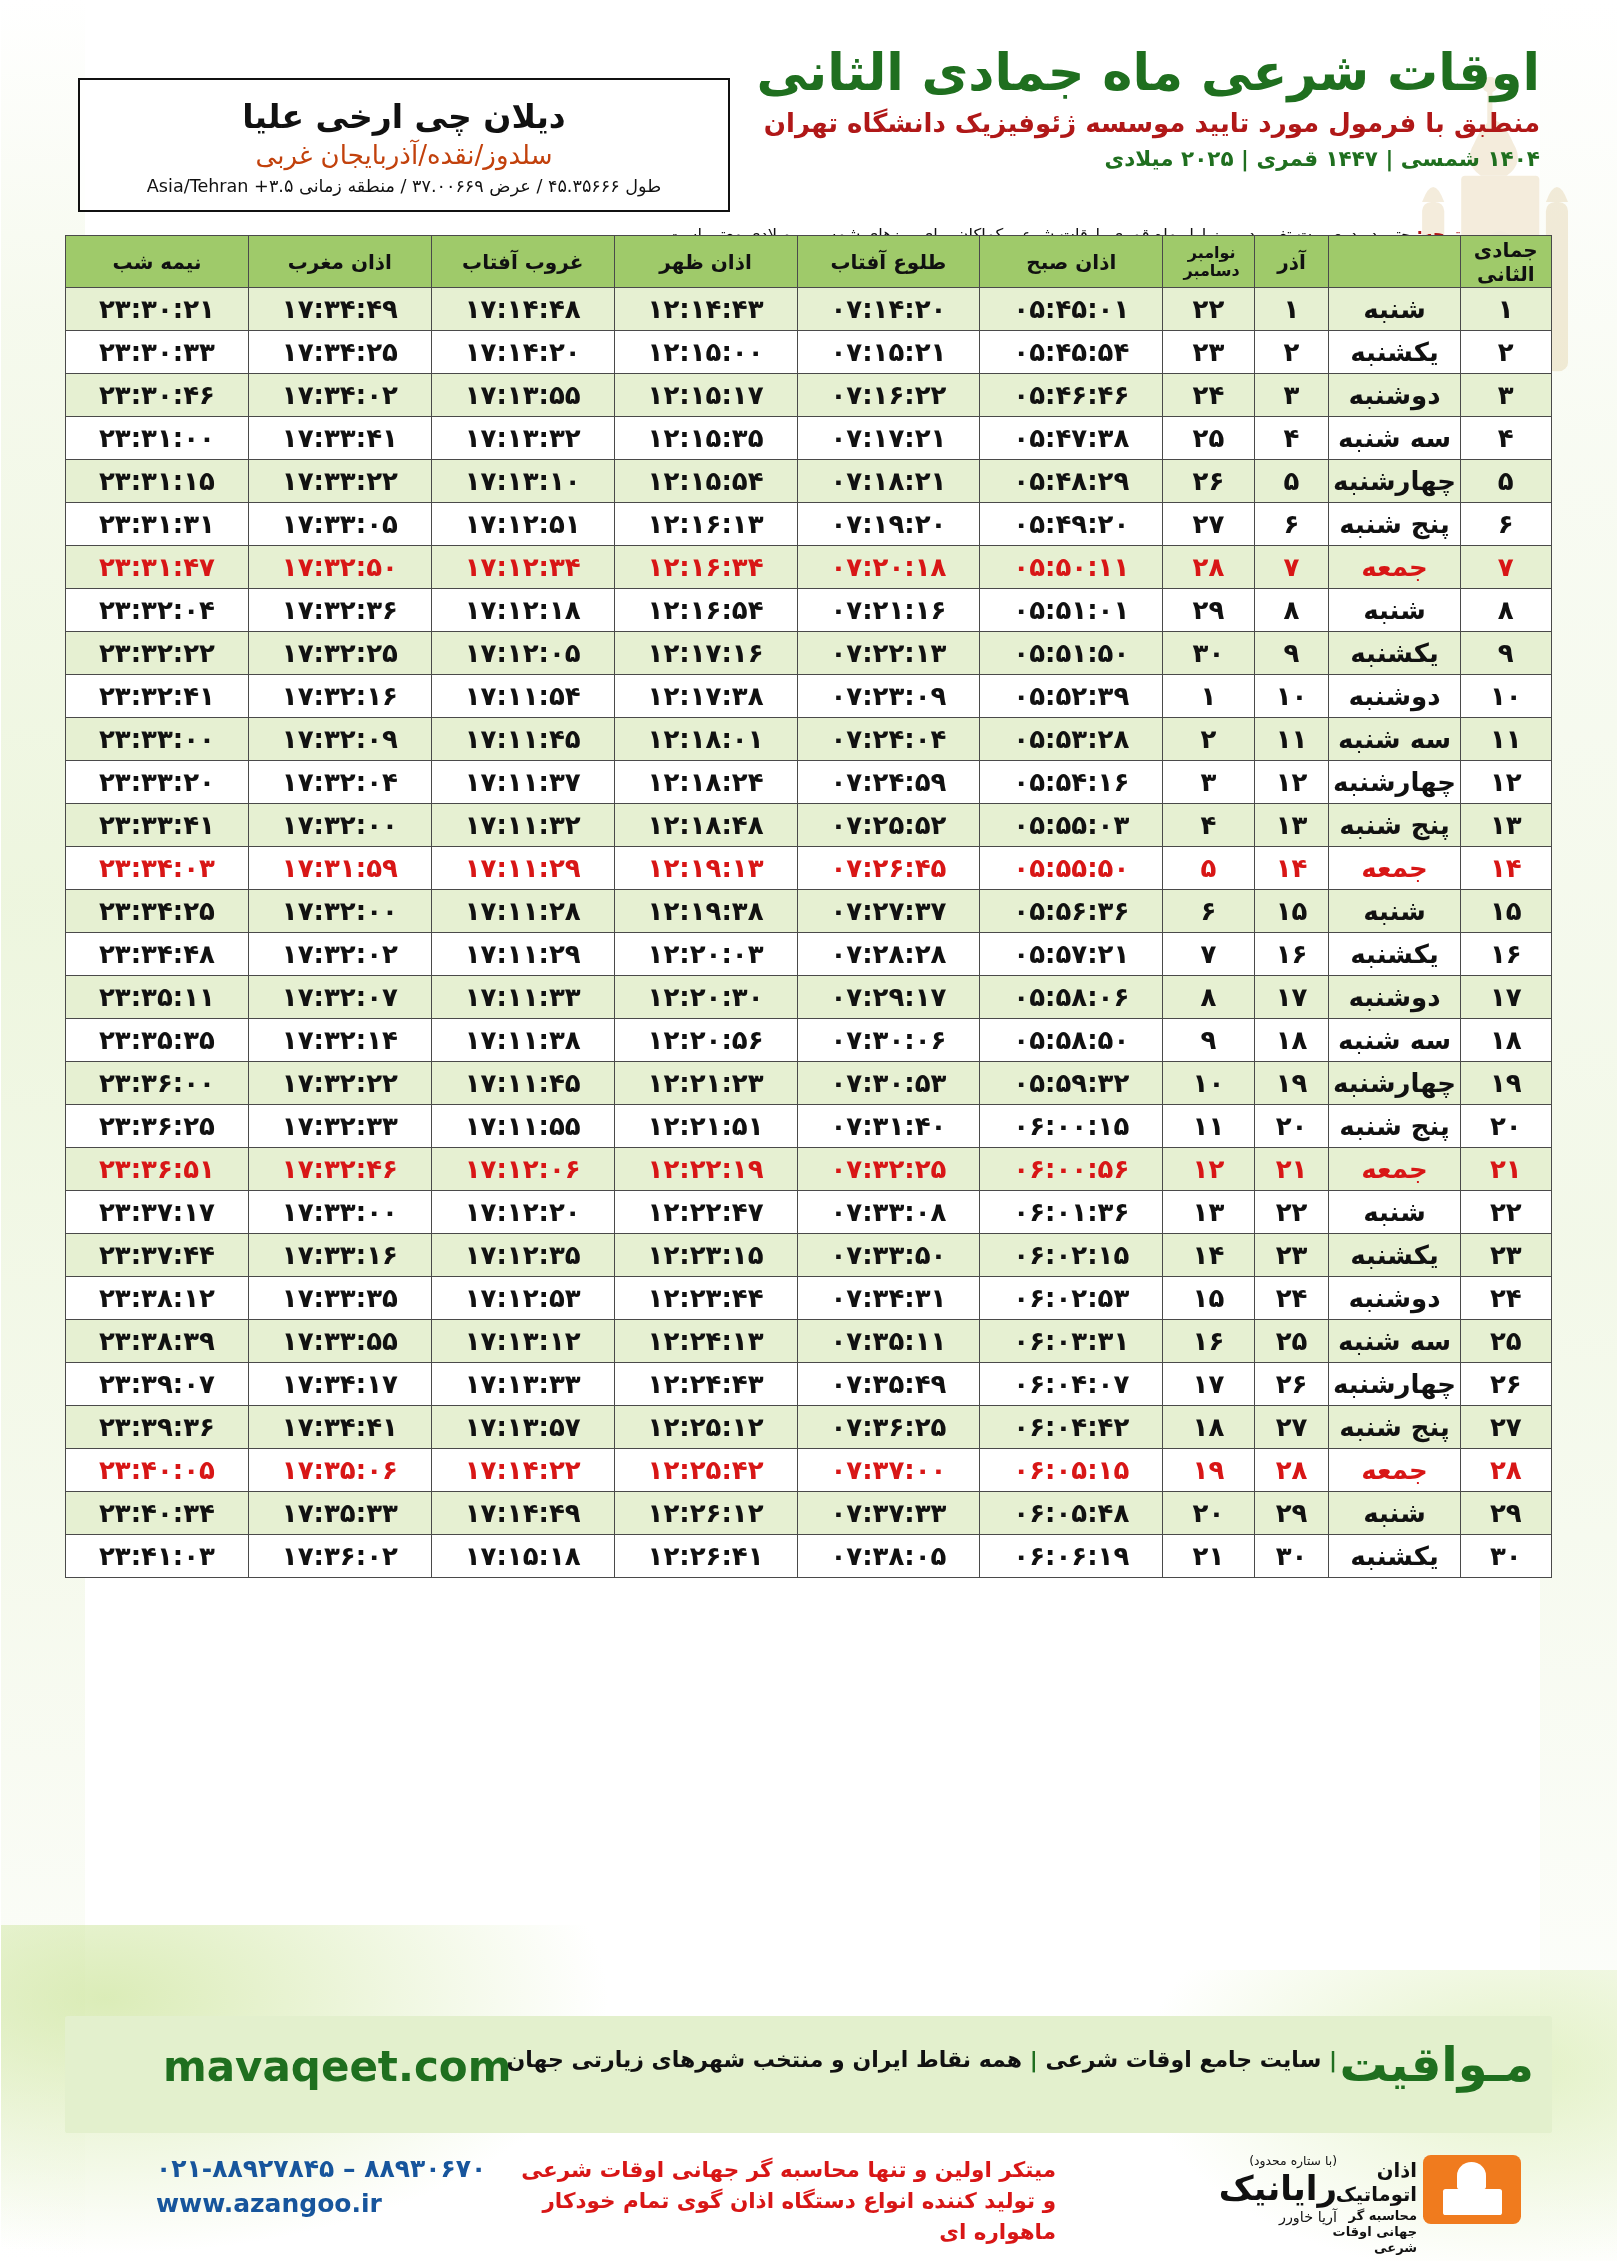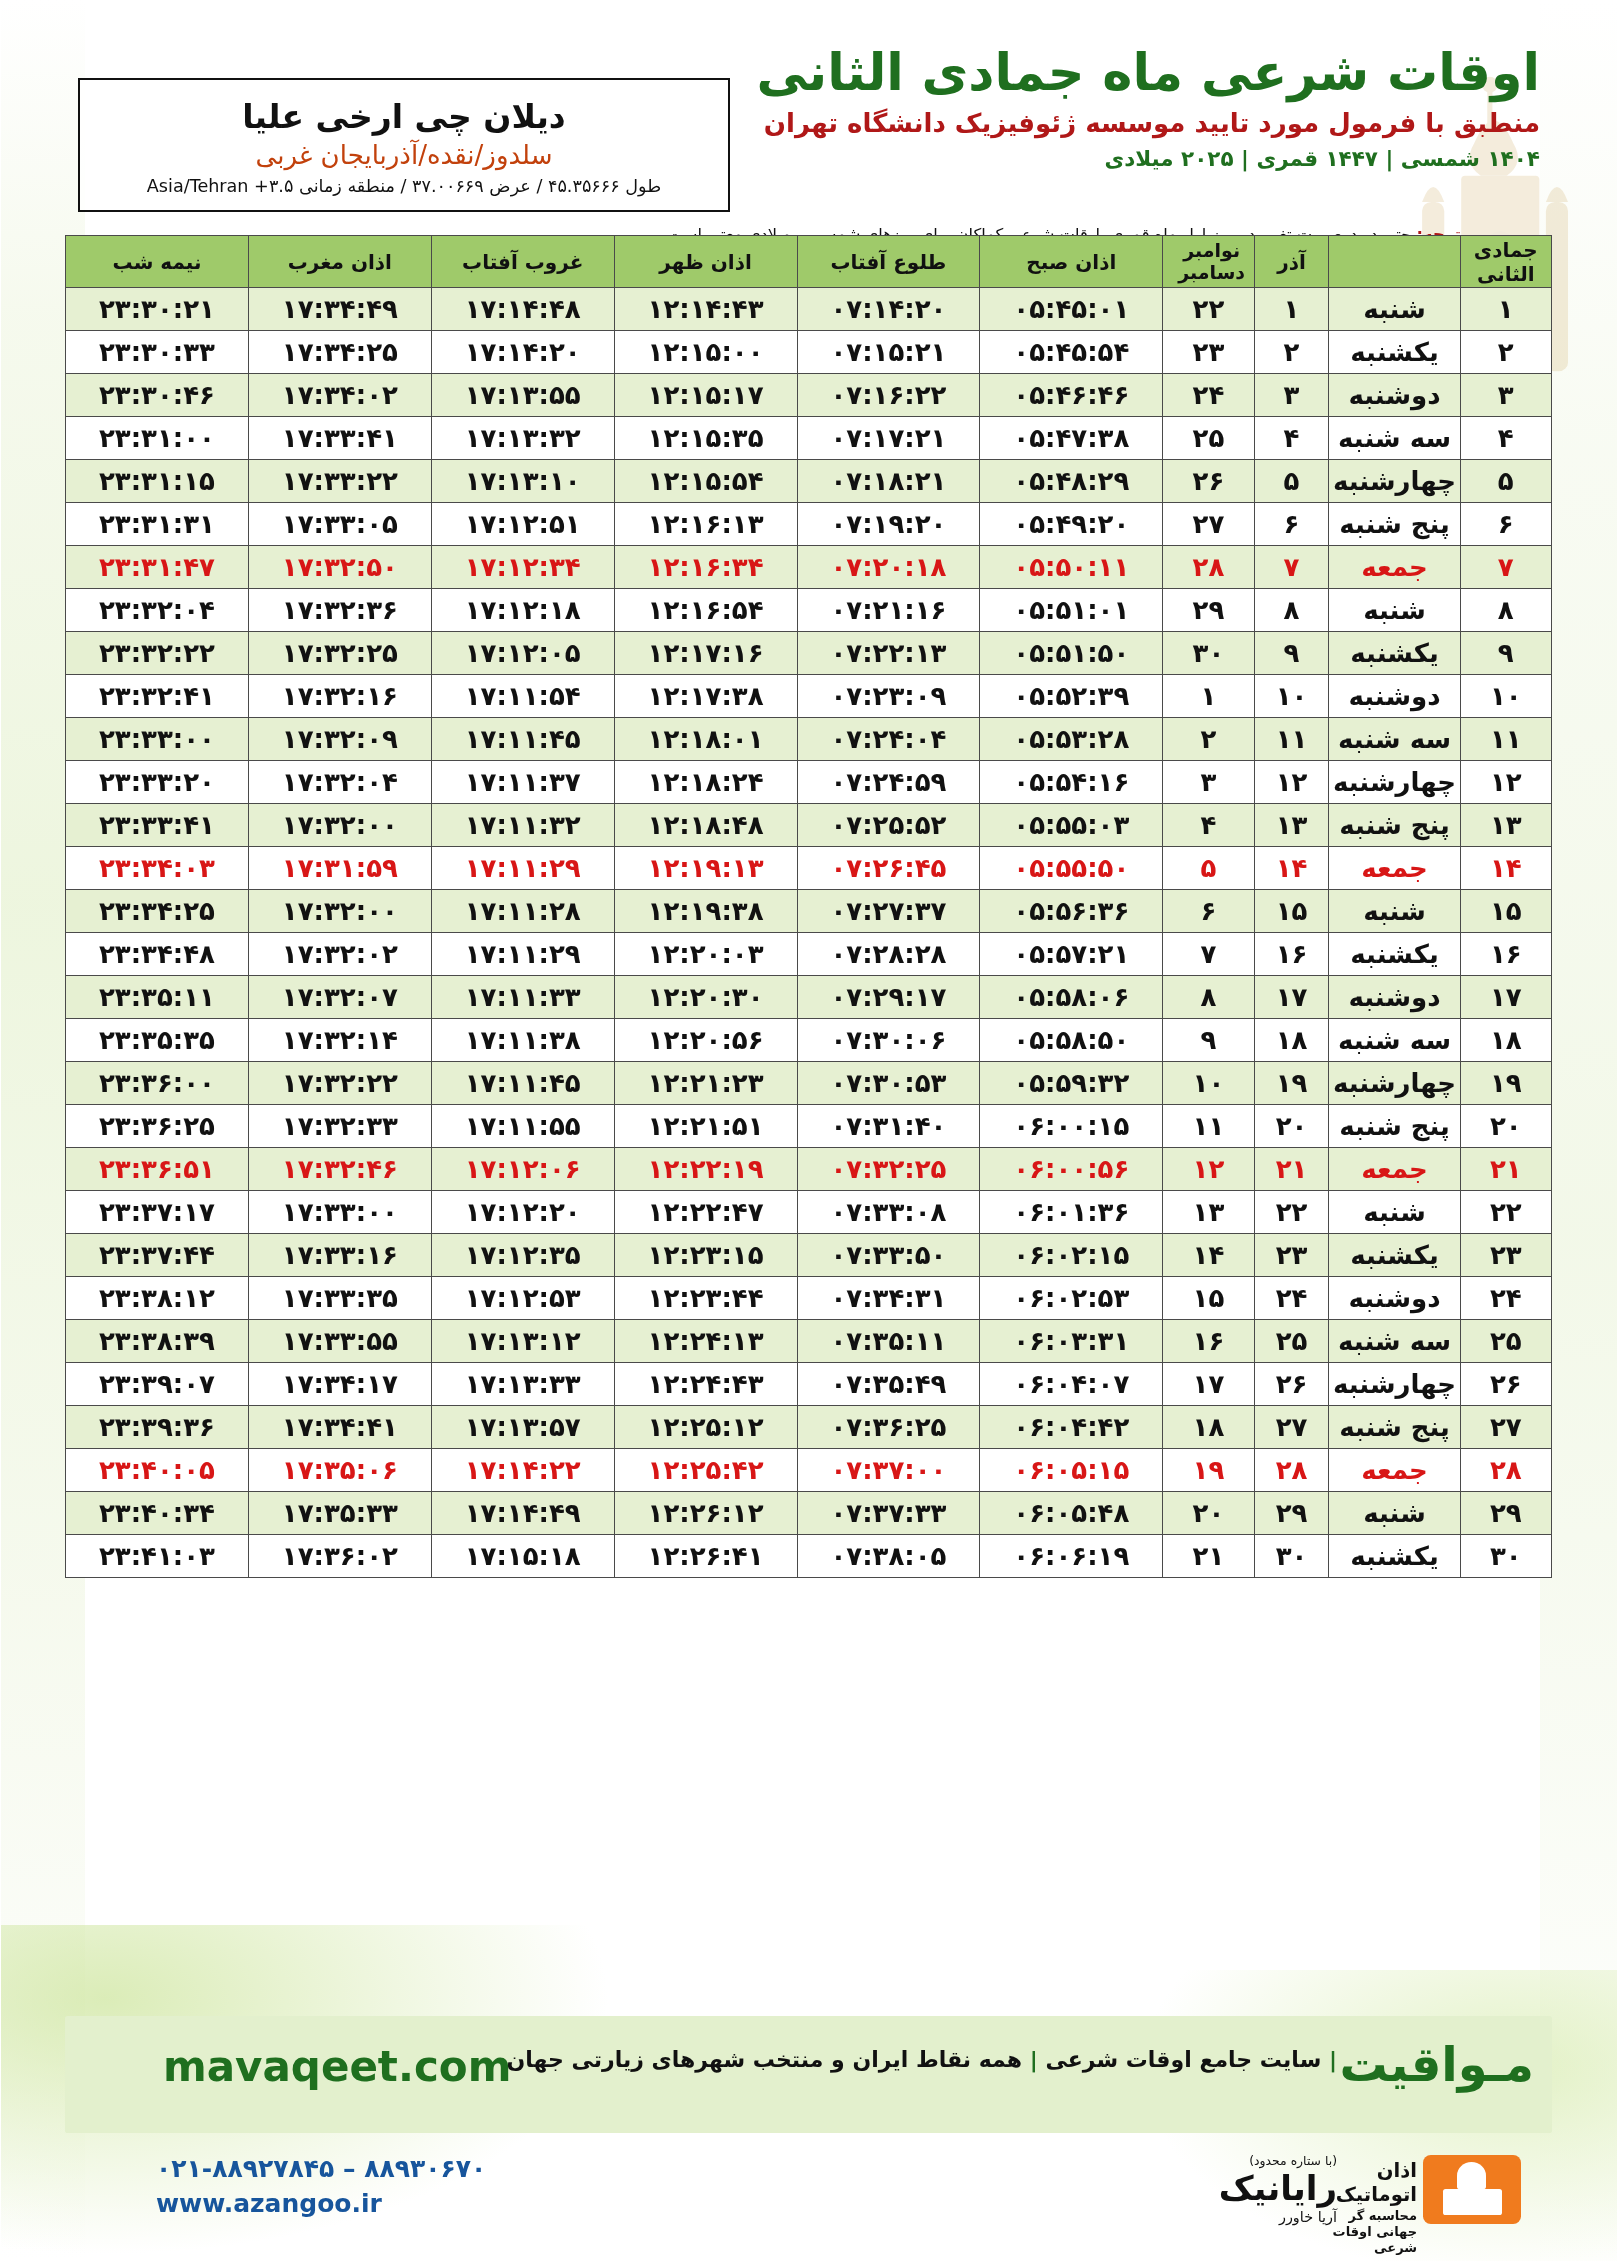--- a/index.html
+++ b/index.html
@@ -81,21 +81,21 @@
     font-family:"DejaVu Sans","Liberation Sans",sans-serif;
   }
   table.sched thead th{
     background:#9fca6a;
     color:#111;
     font-size:20px;
     font-weight:bold;
     height:51px;
     padding:0 2.6px;
   }
-  table.sched thead th.small{font-size:19px;line-height:1.12;padding-left:9px;}
+  table.sched thead th.small{font-size:16px;line-height:1.12;padding-left:9px;}
   table.sched td{
     height:40px;
     font-size:26px;
     font-weight:bold;
     color:#111;
     white-space:nowrap;
   }
   tr.odd td{background:#e6f0d2;}
   tr.even td{background:#ffffff;}
   td.dayname{font-size:17.6px;font-weight:bold;}
@@ -613,20 +613,24 @@
       <span>همه نقاط ایران و منتخب شهرهای زیارتی جهان</span>
     </div>
     <div class="mav-url">mavaqeet.com</div>
   </div>
 </div>
 
 <div class="bottom-area">
   <div class="phone">۰۲۱-۸۸۹۲۷۸۴۵ – ۸۸۹۳۰۶۷۰</div>
   <div class="site">www.azangoo.ir</div>
 
+  <div class="red-text">
+    <div>میتکر اولین و تنها محاسبه گر جهانی اوقات شرعی</div>
+    <div>و تولید کننده انواع دستگاه اذان گوی تمام خودکار ماهواره ای</div>
+  </div>
 
   <div class="rayanic">
     <div class="r0">(با ستاره محدود)</div>
     <div class="r1">رایانیک</div>
     <div class="r2">آریا خاورر</div>
   </div>
 
   <div class="azangoo-logo">
     <div class="az-badge">
       <div class="dome"></div>

